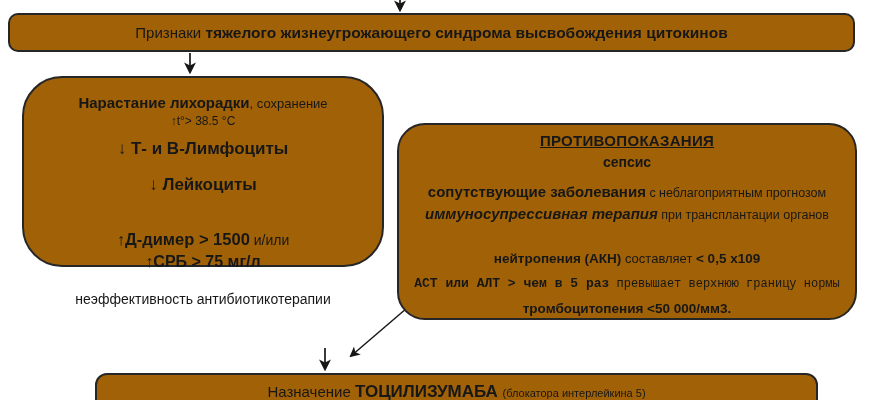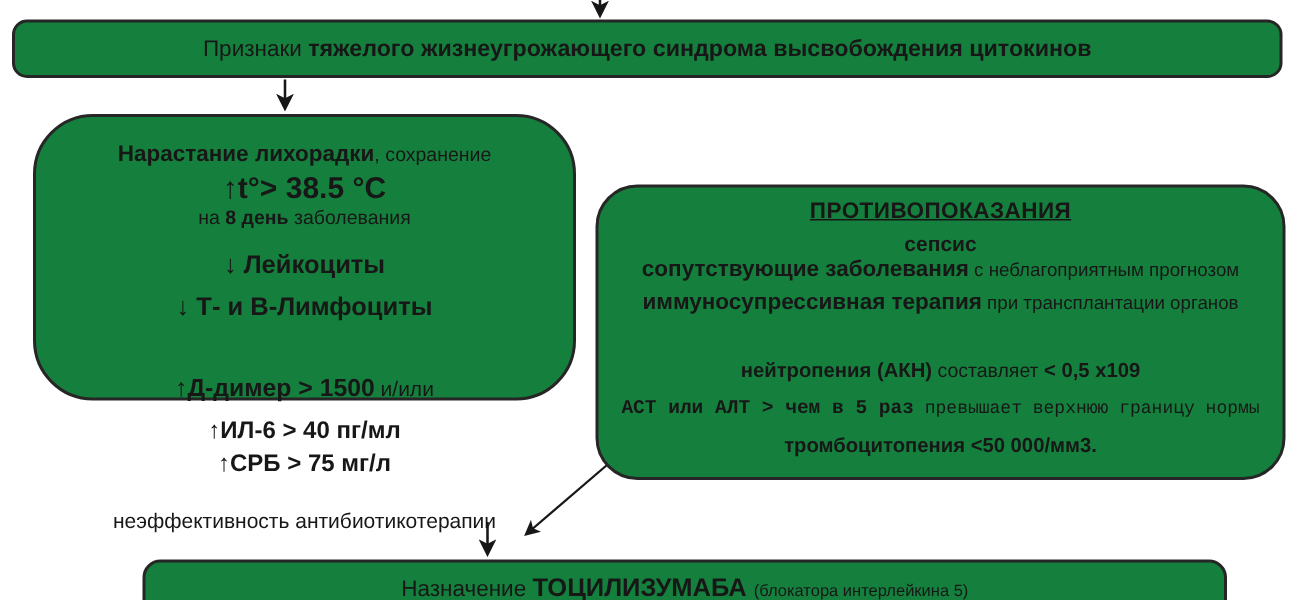--- a/index.html
+++ b/index.html
@@ -21,21 +21,21 @@
   .arrows-svg {
     position: absolute;
     left: 0; top: 0;
     width: 870px; height: 400px;
     pointer-events: none;
   }
   .box {
     position: absolute;
     box-sizing: border-box;
     border: 2px solid #262626;
-    background: #15803d;
+    background: #a16207;
     text-align: center;
   }
   .top-box {
     left: 8px; top: 13px;
     width: 847px; height: 39px;
     border-radius: 10px;
     display: flex;
     align-items: center;
     justify-content: center;
     font-size: 15px;
@@ -57,36 +57,36 @@
   .bottom-box {
     left: 95px; top: 373px;
     width: 723px; height: 55px;
     border-radius: 12px;
     padding-top: 8px;
   }
   .line { line-height: 1.1; }
   
   .l1 { margin-top: 9px;  font-size: 13px;   height: 18px; }
   .l1 b { font-size: 15px; }
-  .l2 { margin-top: 2px;  font-size: 20px;   height: 20px; font-weight: bold; }
+  .l2 { margin-top: 2px;  font-size: 12px;   height: 20px; font-weight: normal; }
   .l3 { margin-top: 3px;  font-size: 13px;   height: 17px; }
   .l4 { margin-top: 5px;  font-size: 17px;   height: 23px; font-weight: bold; }
   .l5 { margin-top: 13px; font-size: 17px;   height: 23px; font-weight: bold; }
   .l6 { margin-top: 31px; font-size: 14px;   height: 21px; }
   .l6 b { font-size: 16.5px; }
   .l7 { margin-top: 8px;  font-size: 16px;   height: 20px; font-weight: bold; }
   .l8 { margin-top: 2px;  font-size: 16px;   height: 20px; font-weight: bold; }
   .l9 { margin-top: 19px;  font-size: 14px;   height: 18px; font-weight: normal; }
   
   .rt { font-size: 15px; height: 18px; font-weight: bold; text-decoration: underline; letter-spacing: 0.3px; }
   .r1 { margin-top: 4px;  font-size: 14px;   height: 17px; font-weight: bold; }
-  .r2 { margin-top: 0;  font-size: 12.5px; height: 18px; }
+  .r2 { margin-top: 12px;  font-size: 12.5px; height: 18px; }
   .r2 b { font-size: 15px; }
   .r3 { margin-top: 4px;  font-size: 12.5px; height: 18px; }
-  .r3 b { font-size: 15px; }
+  .r3 b { font-size: 15px; font-style: italic; }
   .r4 { margin-top: 28px; font-size: 13px;   height: 17px; }
   .r4 b { font-size: 13.5px; }
   .r5 { margin-top: 8px;  font-size: 12px;   height: 17px; font-family: Liberation Mono, monospace; }
   .r5 b { font-size: 13px; }
   .r6 { margin-top: 8px;  font-size: 13.5px; height: 18px; font-weight: bold; }
   
   .bline { font-size: 15px; }
   .bline b { font-size: 17px; }
   .bline .small { font-size: 11px; }
 </style>
@@ -107,25 +107,23 @@
     <line x1="407" y1="308" x2="351" y2="356" stroke="#171717" stroke-width="1.5" marker-end="url(#ah)"></line>
   </svg>
 
   <div class="box top-box">
     <div class="line"><span>Признаки </span><b>тяжелого жизнеугрожающего синдрома высвобождения цитокинов</b></div>
   </div>
 
   <div class="box left-box">
     <div class="line l1"><b>Нарастание лихорадки</b><span>, сохранение</span></div>
     <div class="line l2">↑t°&gt; 38.5 °C</div>
-    <div class="line l3"><span>на </span><b>8 день</b><span> заболевания</span></div>
+    <div class="line l4">↓ Т- и В-Лимфоциты</div>
     <div class="line l5">↓ Лейкоциты</div>
-    <div class="line l4">↓ Т- и В-Лимфоциты</div>
     <div class="line l6"><b>↑Д-димер &gt; 1500</b><span> и/или</span></div>
-    <div class="line l7">↑ИЛ-6 &gt; 40 пг/мл</div>
     <div class="line l8">↑СРБ &gt; 75 мг/л</div>
     <div class="line l9">неэффективность антибиотикотерапии</div>
   </div>
 
   <div class="box right-box">
     <div class="line rt">ПРОТИВОПОКАЗАНИЯ</div>
     <div class="line r1">сепсис</div>
     <div class="line r2"><b>сопутствующие заболевания</b><span> с неблагоприятным прогнозом</span></div>
     <div class="line r3"><b>иммуносупрессивная терапия</b><span> при трансплантации органов</span></div>
     <div class="line r4"><b>нейтропения (АКН)</b><span> составляет </span><b>&lt; 0,5 х109</b></div>

